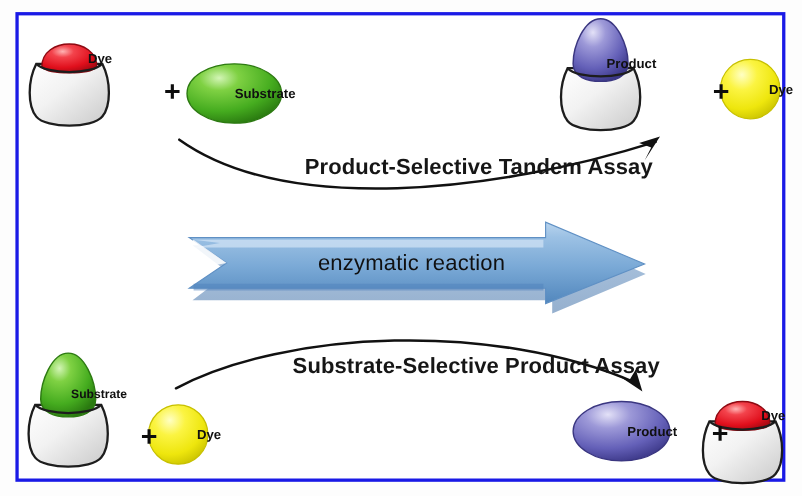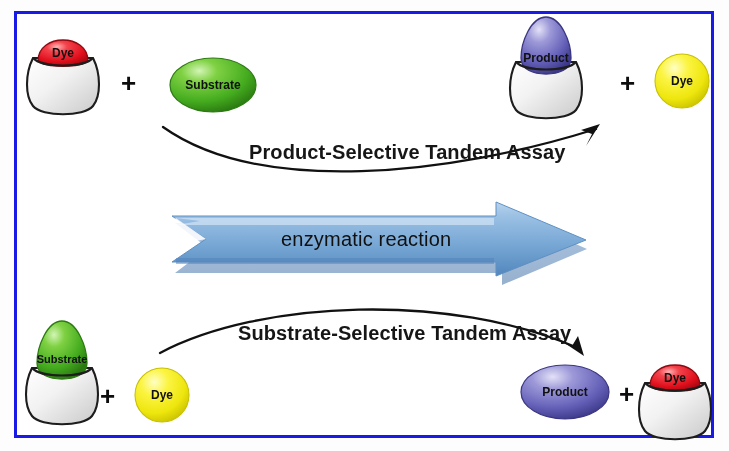--- a/index.html
+++ b/index.html
@@ -33,20 +33,21 @@
     top: 0;
     width: 729px;
     height: 451px;
   }
   .lbl {
     position: absolute;
     font-family: "Liberation Sans", sans-serif;
     color: #111111;
     white-space: nowrap;
     pointer-events: none;
+    padding-left: 28px;
   }
   .assay-label {
     font-size: 20px;
     font-weight: 600;
     letter-spacing: 0.1px;
     color: #161616;
   }
   .arrow-text {
     font-size: 20px;
     font-weight: 500;
@@ -199,28 +200,28 @@
 
   <div class="lbl blob-text" style="left:516px; top:51px; width:60px;">Product</div>
 
   <div class="lbl blob-text" style="left:659px; top:74px; width:46px;">Dye</div>
 
   <div class="lbl plus" style="left:121px; top:68px;">+</div>
   <div class="lbl plus" style="left:620px; top:68px;">+</div>
 
   <div class="lbl assay-label" style="left:249px; top:141px;">Product-Selective Tandem Assay</div>
 
-  <div class="lbl arrow-text" style="left:281px; top:228px;">enzymatic reaction</div>
+  <div class="lbl arrow-text" style="left:261px; top:228px;">enzymatic reaction</div>
 
   <div class="lbl blob-text small" style="left:25px; top:353px; width:74px;">Substrate</div>
 
   <div class="lbl blob-text" style="left:139px; top:388px; width:46px;">Dye</div>
 
   <div class="lbl blob-text" style="left:531px; top:385px; width:68px;">Product</div>
 
   <div class="lbl blob-text" style="left:652px; top:371px; width:46px;">Dye</div>
 
   <div class="lbl plus" style="left:100px; top:381px;">+</div>
   <div class="lbl plus" style="left:619px; top:379px;">+</div>
 
-  <div class="lbl assay-label" style="left:238px; top:322px;">Substrate-Selective Tandem Assay</div>
+  <div class="lbl assay-label" style="left:238px; top:322px;">Substrate-Selective Product Assay</div>
 
 </div>
 
 </body></html>

